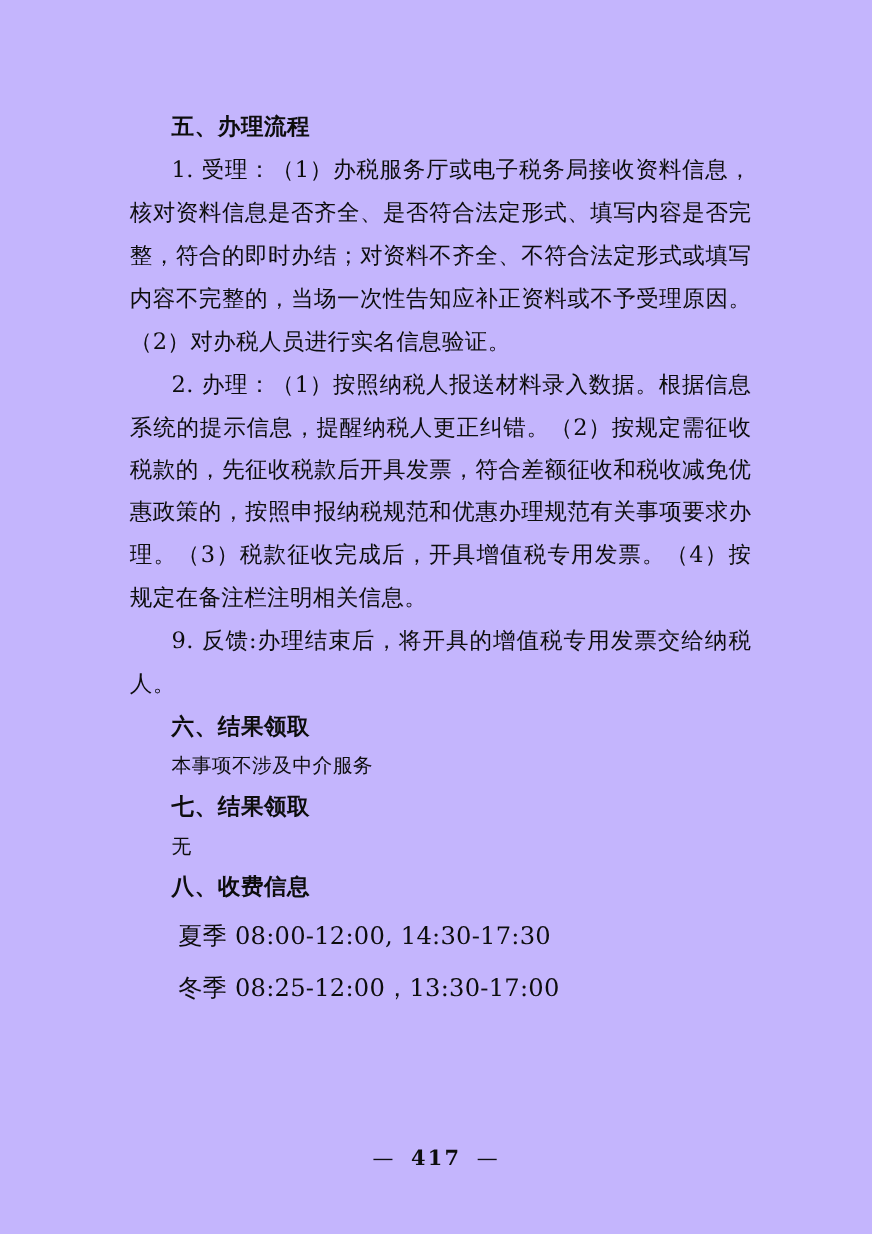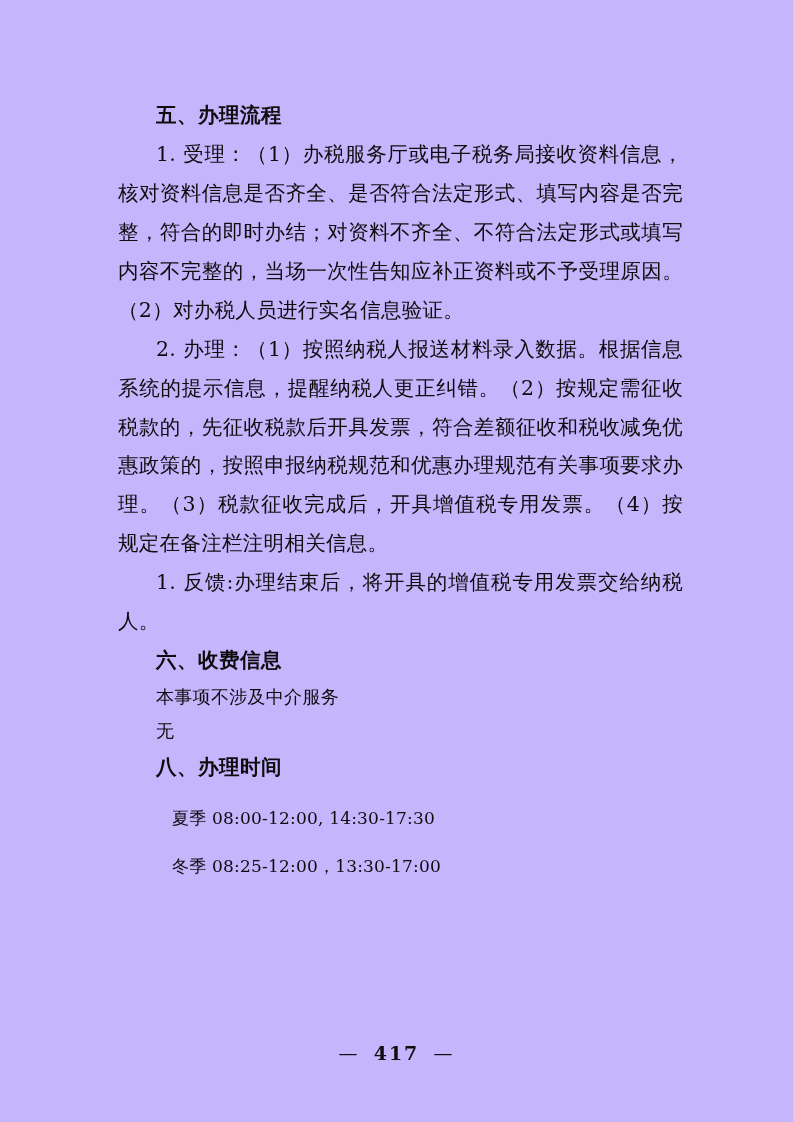--- a/index.html
+++ b/index.html
@@ -51,24 +51,24 @@
   }
   .plain {
     font-size: 18px;
     line-height: 1.9;
     letter-spacing: 0.3px;
     margin: 0;
     text-indent: 38px;
     color: #0d0d0d;
   }
   .time-line {
-    font-size: 17px;
+    font-size: 22px;
     line-height: 1.85;
     letter-spacing: 0.2px;
-    margin: 16px;
+    margin: 6px;
     text-indent: 38px;
     color: #0d0d0d;
   }
   .footer {
     position: absolute;
     left: 0;
     right: 0;
     bottom: 58px;
     text-align: center;
     font-family: "DejaVu Serif", "Liberation Serif", serif;
@@ -92,30 +92,31 @@
 
 <div class="page">
   <div class="content">
 
     <p class="heading">五、办理流程</p>
 
     <p class="para indent2">1. 受理：（1）办税服务厅或电子税务局接收资料信息，核对资料信息是否齐全、是否符合法定形式、填写内容是否完整，符合的即时办结；对资料不齐全、不符合法定形式或填写内容不完整的，当场一次性告知应补正资料或不予受理原因。（2）对办税人员进行实名信息验证。</p>
 
     <p class="para indent2">2. 办理：（1）按照纳税人报送材料录入数据。根据信息系统的提示信息，提醒纳税人更正纠错。（2）按规定需征收税款的，先征收税款后开具发票，符合差额征收和税收减免优惠政策的，按照申报纳税规范和优惠办理规范有关事项要求办理。（3）税款征收完成后，开具增值税专用发票。（4）按规定在备注栏注明相关信息。</p>
 
-    <p class="para indent2">1. 反馈:办理结束后，将开具的增值税专用发票交给纳税人。</p>
+    <p class="para indent2">9. 反馈:办理结束后，将开具的增值税专用发票交给纳税人。</p>
 
-    <p class="heading">六、收费信息</p>
+    <p class="heading">六、结果领取</p>
 
     <p class="plain">本事项不涉及中介服务</p>
 
+    <p class="heading">七、结果领取</p>
 
     <p class="plain">无</p>
 
-    <p class="heading">八、办理时间</p>
+    <p class="heading">八、收费信息</p>
 
     <p class="time-line">夏季 08:00-12:00, 14:30-17:30</p>
 
     <p class="time-line">冬季 08:25-12:00，13:30-17:00</p>
 
 
   </div>
 
   <div class="footer">
     <span class="dash">—</span>

